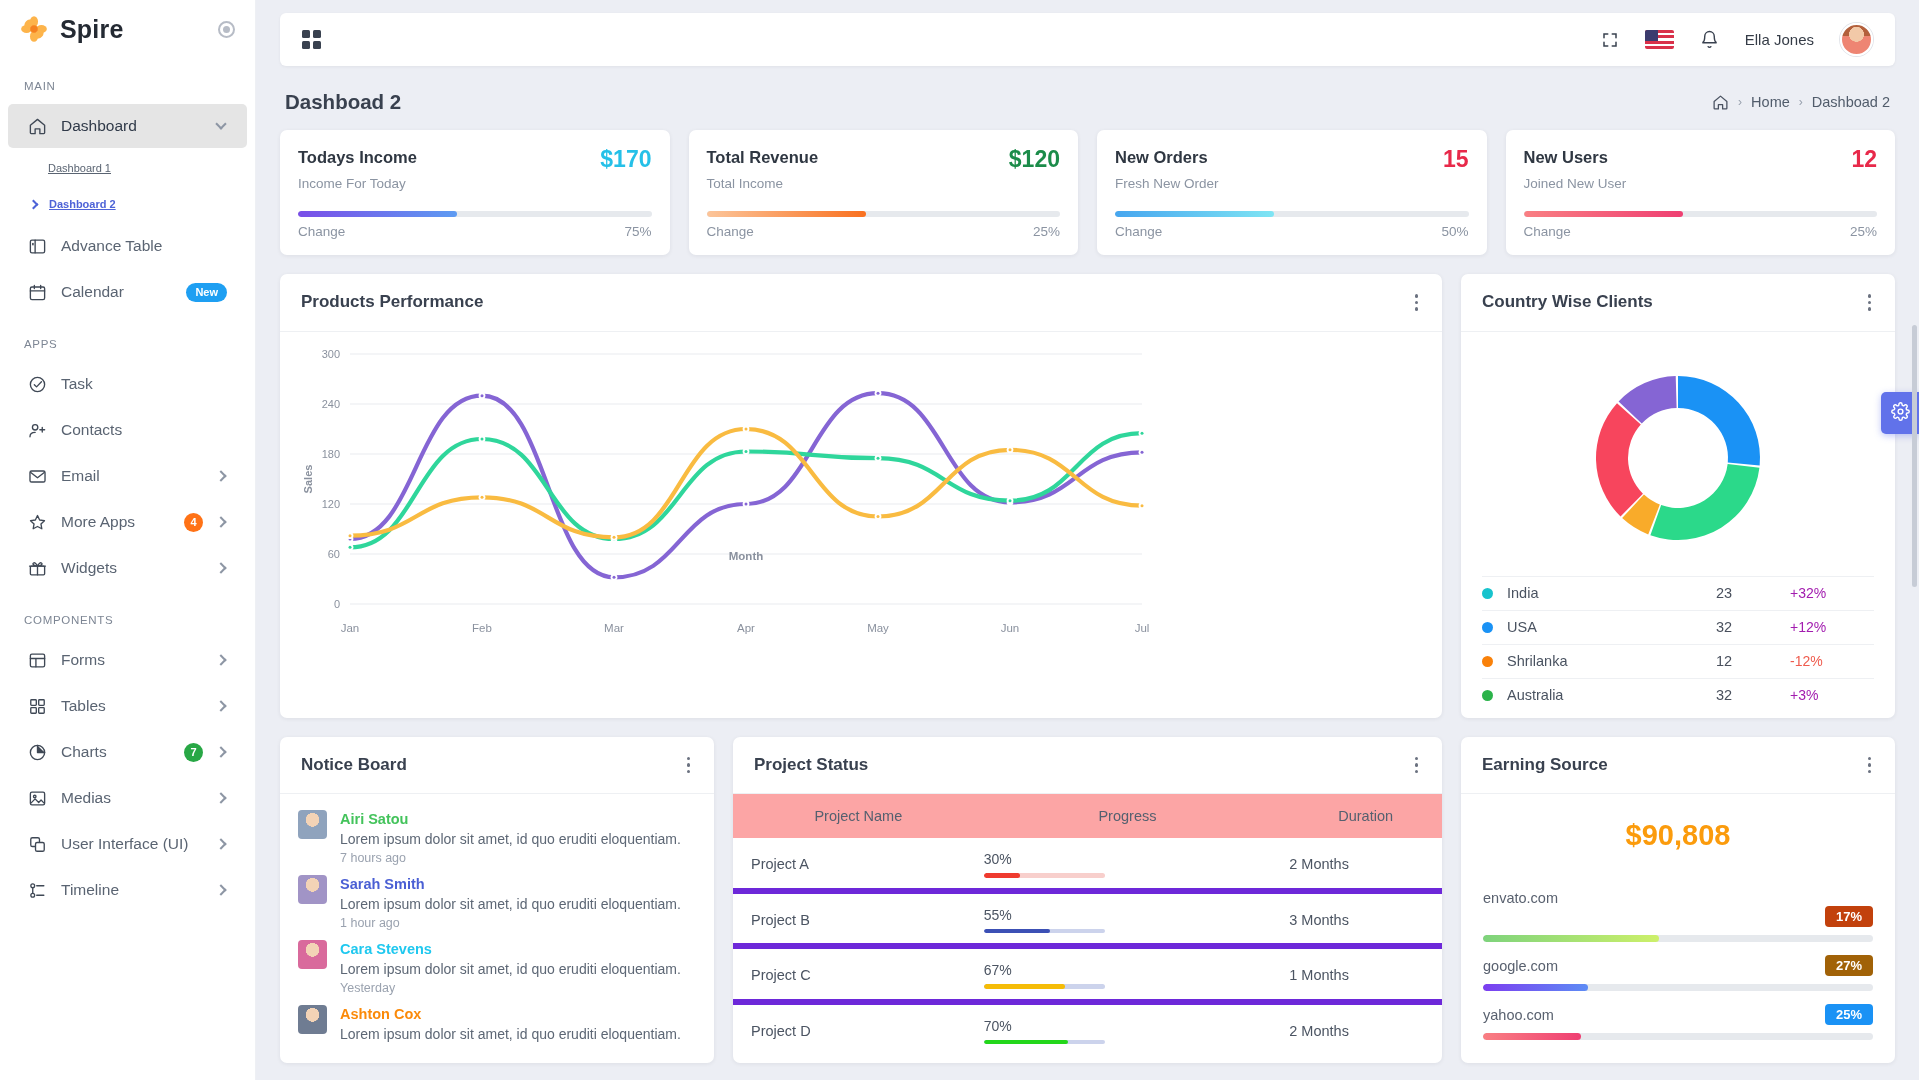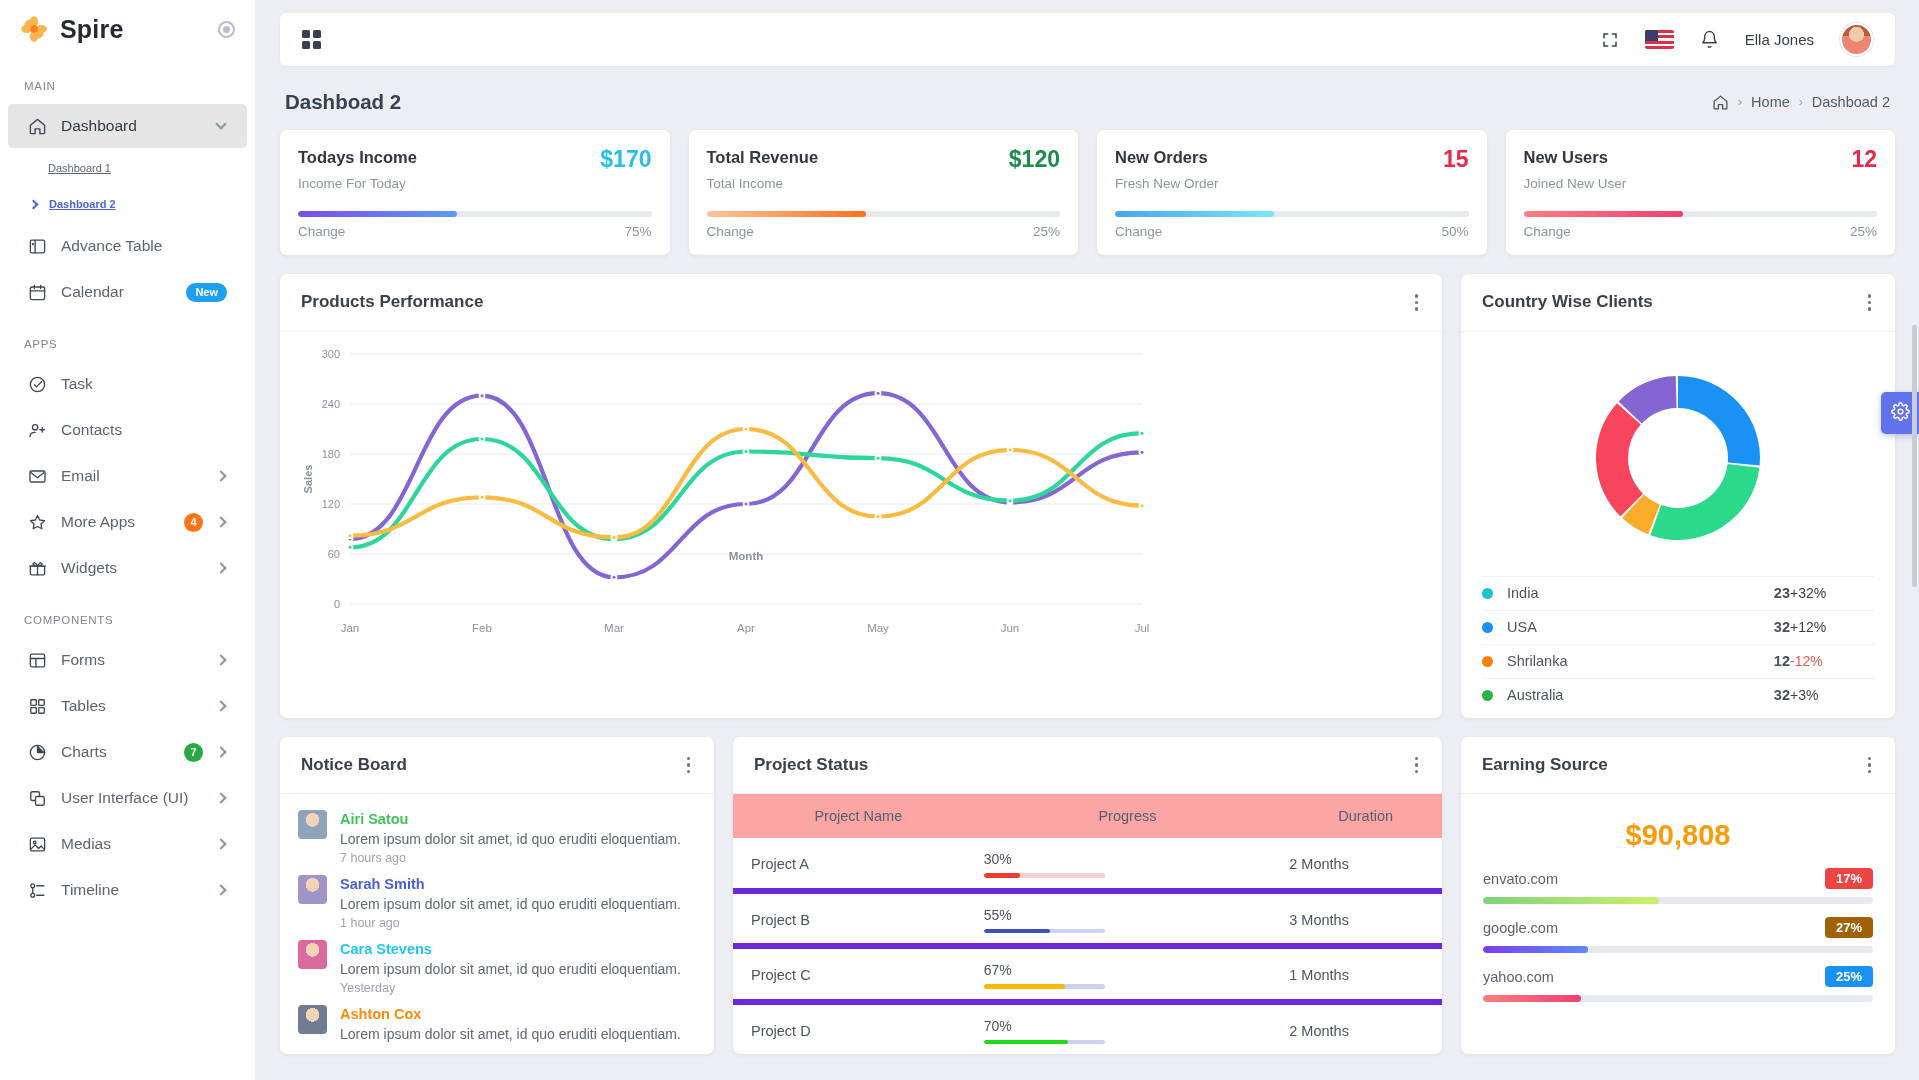--- a/index.html
+++ b/index.html
@@ -137,23 +137,23 @@
   
   .cwc { width: 434px; min-width: 434px; }
   .donut-area { display: flex; justify-content: center; padding: 26px 0 18px 0; }
   .ctable { padding: 0 21px 6px 21px; }
   .crow {
     display: flex; align-items: center; height: 34px;
     border-top: 1px solid #eef0f3; font-size: 14.5px; color: #4a5361;
   }
   .crow .cdot { width: 11px; height: 11px; border-radius: 50%; margin-right: 14px; }
   .crow .cname { flex: 1; }
-  .crow .cnum { width: 74px; text-align: right; color: #49505d; font-weight: bold; }
+  .crow .cnum { width: 74px; text-align: left; color: #49505d; }
   .crow .cpct { width: 84px; text-align: left; font-size: 14px; }
-  .up { color: #404040; }
+  .up { color: #a21caf; }
   .down { color: #ef5c4e; }
 
   
   .notice { width: 434px; min-width: 434px; }
   .notice-body { padding: 10px 18px 0 18px; overflow: hidden; }
   .nrow { display: flex; gap: 13px; padding: 6px 0 4px 0; }
   .nav-avatar { width: 29px; height: 29px; border-radius: 4px; flex: 0 0 29px; }
   .nname { font-size: 14.5px; font-weight: 700; line-height: 18px; }
   .ntext { font-size: 14px; color: #5d6775; line-height: 19px; margin-top: 2px; }
   .ntime { font-size: 12.5px; color: #9aa2af; margin-top: 2px; }
@@ -337,36 +337,36 @@
               <path d="M12 3v9h9" fill="currentColor"></path>
             </svg>
           </span>
           <span class="lbl">Charts</span>
           <span class="badge badge-num green">7</span>
           <span class="chev"></span>
         </div>
         <div class="nav-item">
           <span style="display: flex; width: 19px; height: 19px;">
             <svg class="ic" width="19" height="19" viewBox="0 0 24 24" fill="none" stroke="currentColor" stroke-width="1.7" stroke-linecap="round" stroke-linejoin="round">
-              <rect x="3.5" y="3.5" width="11" height="11" rx="2"></rect>
-              <rect x="9.5" y="9.5" width="11" height="11" rx="2" fill="#fff"></rect>
-            </svg>
-          </span>
-          <span class="lbl">User Interface (UI)</span>
-          <span class="chev"></span>
-        </div>
-        <div class="nav-item">
-          <span style="display: flex; width: 19px; height: 19px;">
-            <svg class="ic" width="19" height="19" viewBox="0 0 24 24" fill="none" stroke="currentColor" stroke-width="1.7" stroke-linecap="round" stroke-linejoin="round">
               <rect x="3" y="4" width="18" height="16" rx="2"></rect>
               <circle cx="8.5" cy="9.5" r="1.6"></circle>
               <path d="M4 17.5l5-5 4.5 4.5L16.5 14 20 17.5"></path>
             </svg>
           </span>
           <span class="lbl">Medias</span>
+          <span class="chev"></span>
+        </div>
+        <div class="nav-item">
+          <span style="display: flex; width: 19px; height: 19px;">
+            <svg class="ic" width="19" height="19" viewBox="0 0 24 24" fill="none" stroke="currentColor" stroke-width="1.7" stroke-linecap="round" stroke-linejoin="round">
+              <rect x="3.5" y="3.5" width="11" height="11" rx="2"></rect>
+              <rect x="9.5" y="9.5" width="11" height="11" rx="2" fill="#fff"></rect>
+            </svg>
+          </span>
+          <span class="lbl">User Interface (UI)</span>
           <span class="chev"></span>
         </div>
         <div class="nav-item">
           <span style="display: flex; width: 19px; height: 19px;">
             <svg class="ic" width="19" height="19" viewBox="0 0 24 24" fill="none" stroke="currentColor" stroke-width="1.7" stroke-linecap="round" stroke-linejoin="round">
               <circle cx="6" cy="6" r="2.4"></circle>
               <circle cx="6" cy="18" r="2.4"></circle>
               <path d="M6 8.4v7.2M11 6h9M11 18h9"></path>
             </svg>
           </span>
@@ -724,21 +724,21 @@
                 <i></i>
                 <i></i>
               </span>
           </div>
           <div class="earn-body">
             <div class="earn-total">$90,808</div>
             <div id="earn-list">
                 <div class="erow">
                   <div class="erow-top">
                     <span class="esite">envato.com</span>
-                    <span class="epill" style="background: #ef4444;">17%</span>
+                    <span class="epill" style="background: #c2410c; margin-top: 38px;">17%</span>
                   </div>
                   <div class="etrack">
                     <div class="efill" style="width: 45%; background: linear-gradient(90deg, rgb(126, 211, 124), rgb(205, 240, 106));"></div>
                   </div>
                 </div>
                 <div class="erow">
                   <div class="erow-top">
                     <span class="esite">google.com</span>
                     <span class="epill" style="background: #a16207;">27%</span>
                   </div>

